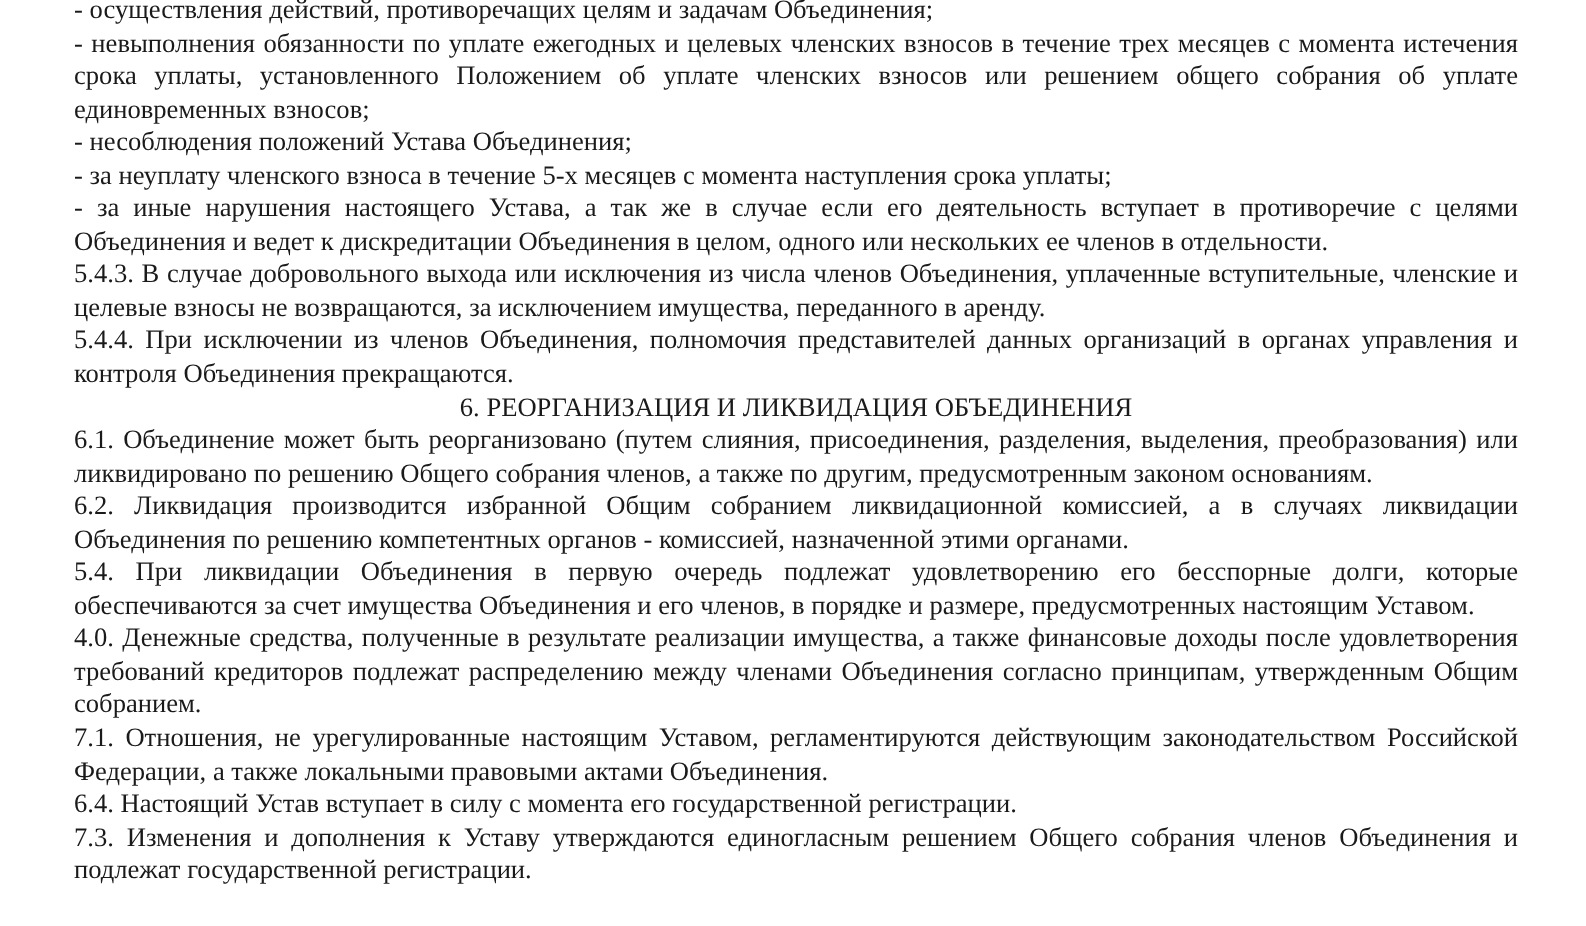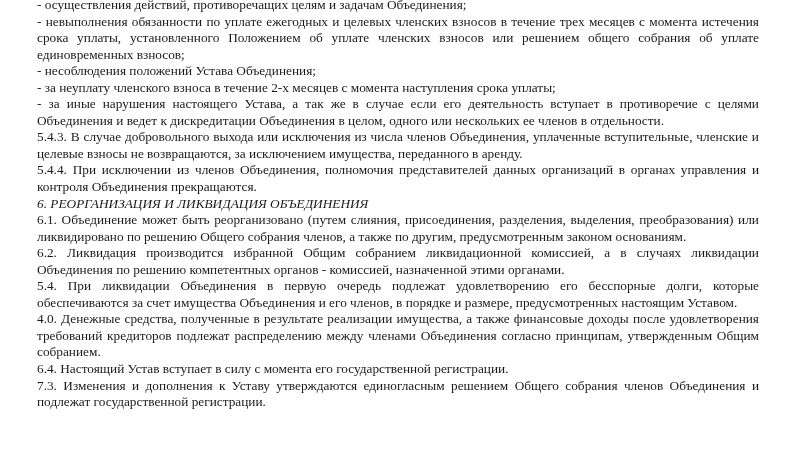--- a/index.html
+++ b/index.html
@@ -23,38 +23,38 @@
     line-height: 16.55px;
     color: #1a1a1a;
   }
   .p {
     margin: 0;
     text-align: justify;
     text-align-last: left;
   }
   .h {
     margin: 0;
-    text-align: left;
-    font-style: italic;
+    text-align: center;
   }
 </style>
 </head>
 <body>
 
 <div class="page">
   <p class="p">- осуществления действий, противоречащих целям и задачам Объединения;</p>
   <p class="p">- невыполнения обязанности по уплате ежегодных и целевых членских взносов в течение трех месяцев с момента истечения срока уплаты, установленного Положением об уплате членских взносов или решением общего собрания об уплате единовременных взносов;</p>
   <p class="p">- несоблюдения положений Устава Объединения;</p>
-  <p class="p">- за неуплату членского взноса в течение 2-х месяцев с момента наступления срока уплаты;</p>
+  <p class="p">- за неуплату членского взноса в течение 5-х месяцев с момента наступления срока уплаты;</p>
   <p class="p">- за иные нарушения настоящего Устава, а так же в случае если его деятельность вступает в противоречие с целями Объединения и ведет к дискредитации Объединения в целом, одного или нескольких ее членов в отдельности.</p>
   <p class="p">5.4.3. В случае добровольного выхода или исключения из числа членов Объединения, уплаченные вступительные, членские и целевые взносы не возвращаются, за исключением имущества, переданного в аренду.</p>
   <p class="p">5.4.4. При исключении из членов Объединения, полномочия представителей данных организаций в органах управления и контроля Объединения прекращаются.</p>
 
   <p class="h">6. РЕОРГАНИЗАЦИЯ И ЛИКВИДАЦИЯ ОБЪЕДИНЕНИЯ</p>
   <p class="p">6.1. Объединение может быть реорганизовано (путем слияния, присоединения, разделения, выделения, преобразования) или ликвидировано по решению Общего собрания членов, а также по другим, предусмотренным законом основаниям.</p>
   <p class="p">6.2. Ликвидация производится избранной Общим собранием ликвидационной комиссией, а в случаях ликвидации Объединения по решению компетентных органов - комиссией, назначенной этими органами.</p>
   <p class="p">5.4. При ликвидации Объединения в первую очередь подлежат удовлетворению его бесспорные долги, которые обеспечиваются за счет имущества Объединения и его членов, в порядке и размере, предусмотренных настоящим Уставом.</p>
   <p class="p">4.0. Денежные средства, полученные в результате реализации имущества, а также финансовые доходы после удовлетворения требований кредиторов подлежат распределению между членами Объединения согласно принципам, утвержденным Общим собранием.</p>
 
+  <p class="p">7.1. Отношения, не урегулированные настоящим Уставом, регламентируются действующим законодательством Российской Федерации, а также локальными правовыми актами Объединения.</p>
   <p class="p">6.4. Настоящий Устав вступает в силу с момента его государственной регистрации.</p>
   <p class="p">7.3. Изменения и дополнения к Уставу утверждаются единогласным решением Общего собрания членов Объединения и подлежат государственной регистрации.</p>
 
 </div>
 
 </body></html>

